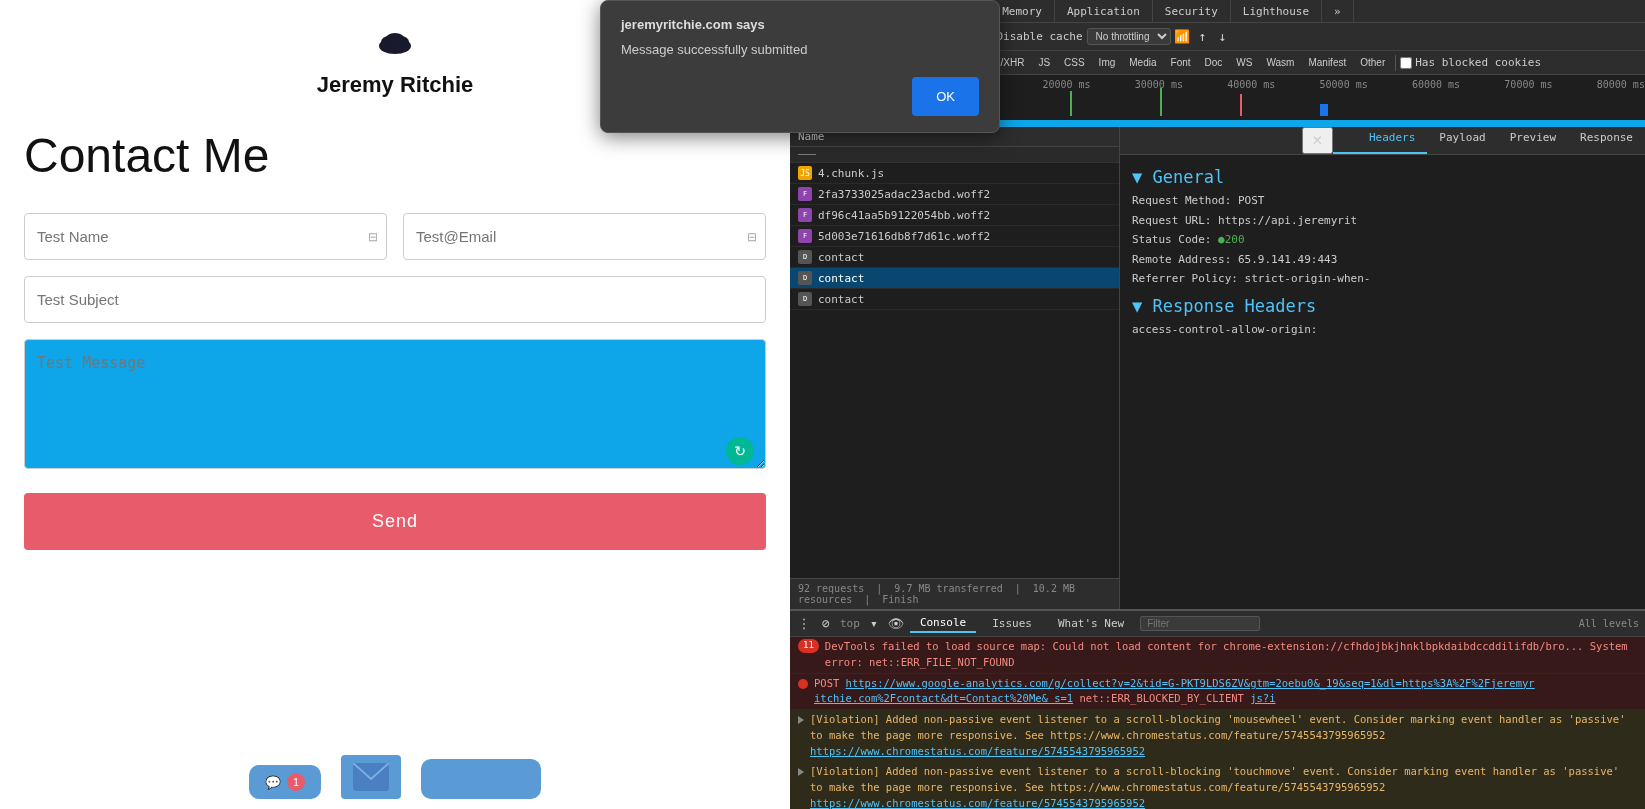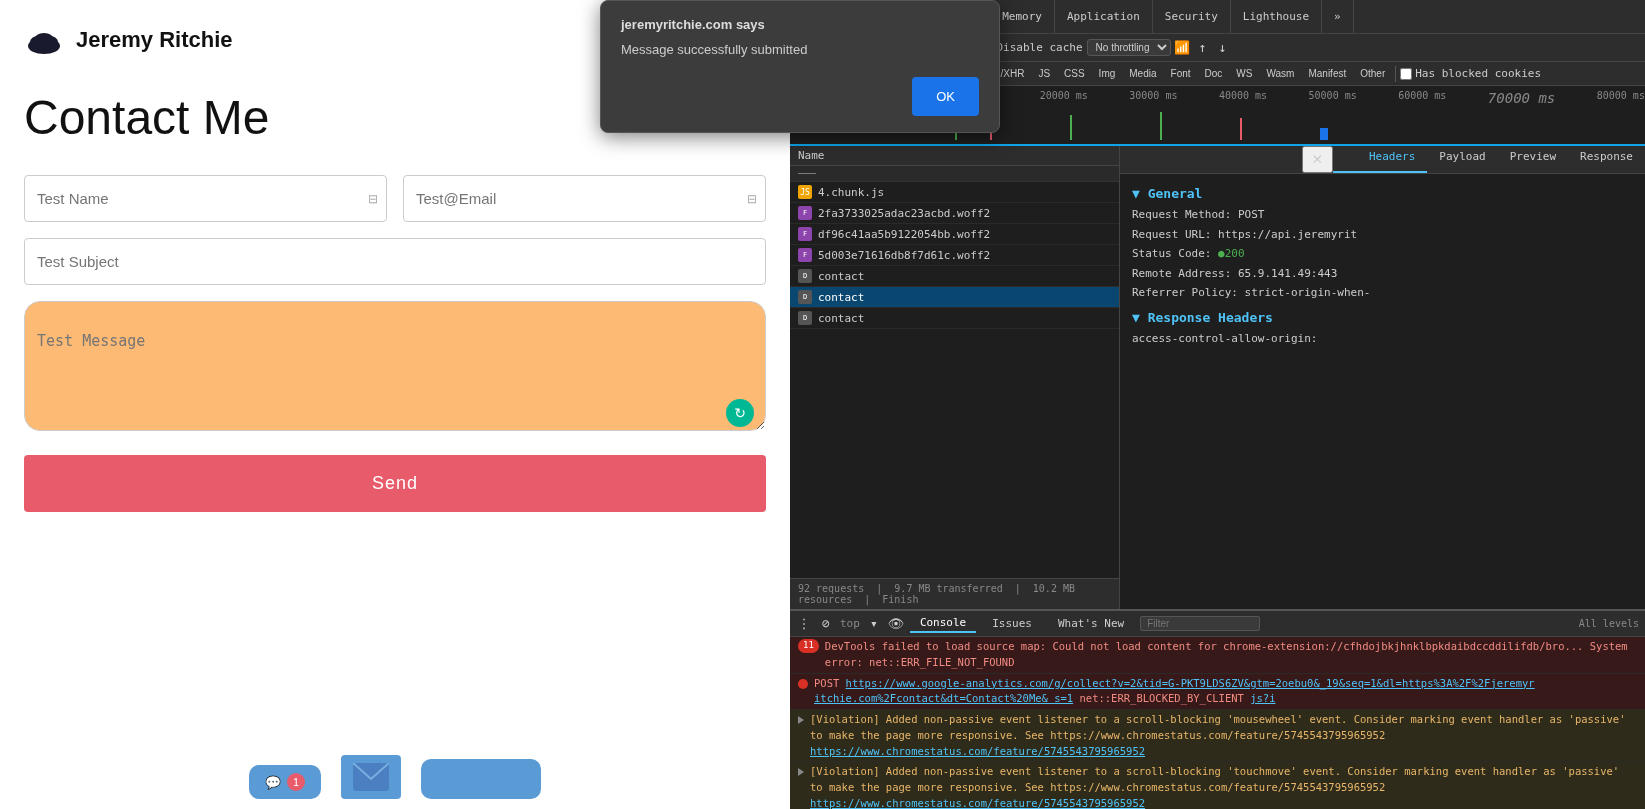--- a/index.html
+++ b/index.html
@@ -13,20 +13,21 @@
       height: 809px;
       background: #fff;
       padding: 20px 24px;
     }
 
     .header {
       display: flex;
       align-items: center;
       gap: 12px;
       margin-bottom: 30px;
+      flex-direction: column;
     }
 
     .cloud-icon {
       width: 40px;
       height: 40px;
     }
 
     .site-title {
       font-size: 22px;
       font-weight: 700;
@@ -54,25 +55,25 @@
       font-size: 15px;
       color: #333;
       background: #fff;
       outline: none;
       margin-bottom: 16px;
     }
 
     .form-textarea {
       width: 100%;
       border: 1px solid #ccc;
-      border-radius: 16px;
-      padding: 30px 12px;
+      border-radius: 4px;
+      padding: 14px 12px;
       font-size: 15px;
       color: #333;
-      background: #fdba74;
+      background: #0ea5e9;
       outline: none;
       height: 130px;
       resize: vertical;
       position: relative;
       margin-bottom: 4px;
     }
 
     .textarea-wrapper {
       position: relative;
       margin-bottom: 16px;
@@ -137,21 +138,21 @@
       flex-direction: column;
       font-family: 'Segoe UI', monospace, sans-serif;
       font-size: 11px;
     }
 
     
     .devtools-tabs {
       background: #2d2d2d;
       display: flex;
       align-items: center;
-      height: 34px;
+      height: 23px;
       border-bottom: 1px solid #444;
       flex-shrink: 0;
     }
 
     .devtools-tab {
       padding: 4px 12px;
       color: #ccc;
       font-size: 11px;
       cursor: pointer;
       height: 100%;
@@ -223,22 +224,22 @@
       font-size: 10px;
       cursor: pointer;
       border-radius: 2px;
       background: transparent;
       border: none;
     }
 
     
     .timeline {
       background: #1e1e1e;
-      height: 60px;
-      border-bottom: 2px solid #0ea5e9;
+      height: 52px;
+      border-bottom: 7px solid #0ea5e9;
       flex-shrink: 0;
       display: flex;
       align-items: flex-end;
       position: relative;
       padding: 0 0 16px 160px;
       overflow: hidden;
     }
 
     .timeline-labels {
       position: absolute;
@@ -359,24 +360,24 @@
     .details-content {
       flex: 1;
       overflow-y: auto;
       padding: 8px 12px;
       font-size: 11px;
       color: #ccc;
     }
 
     .section-title {
       color: #4fc3f7;
-      font-weight: 700;
+      font-weight: 400;
       margin-bottom: 6px;
       margin-top: 4px;
-      font-size: 13px;
+      font-size: 17px;
     }
 
     .detail-row {
       display: flex;
       margin-bottom: 3px;
       font-size: 11px;
       line-height: 1.5;
     }
 
     .status-200 {
@@ -689,21 +690,21 @@
   </div>
 
   <div class="timeline">
     <div class="timeline-labels">
       <span style="color:#888;font-size:10px;">10000 ms</span>
       <span style="color:#888;font-size:10px;">20000 ms</span>
       <span style="color:#888;font-size:10px;">30000 ms</span>
       <span style="color:#888;font-size:10px;">40000 ms</span>
       <span style="color:#888;font-size:10px;">50000 ms</span>
       <span style="color:#888;font-size:10px;">60000 ms</span>
-      <span style="color:#888;font-size:14px;font-style:italic;">70000 ms</span>
+      <span style="color:#888;font-size:10px;">70000 ms</span>
       <span style="color:#888;font-size:10px;">80000 ms</span>
     </div>
 
     <div style="position:absolute;bottom:4px;left:165px;width:2px;height:30px;background:#4caf50;"></div>
     <div style="position:absolute;bottom:4px;left:200px;width:2px;height:20px;background:#e85b6a;"></div>
     <div style="position:absolute;bottom:4px;left:280px;width:2px;height:25px;background:#4caf50;"></div>
     <div style="position:absolute;bottom:4px;left:370px;width:2px;height:28px;background:#4caf50;"></div>
     <div style="position:absolute;bottom:4px;left:450px;width:2px;height:22px;background:#e85b6a;"></div>
     <div style="position:absolute;bottom:4px;left:530px;width:8px;height:12px;background:#1a73e8;"></div>
   </div>

